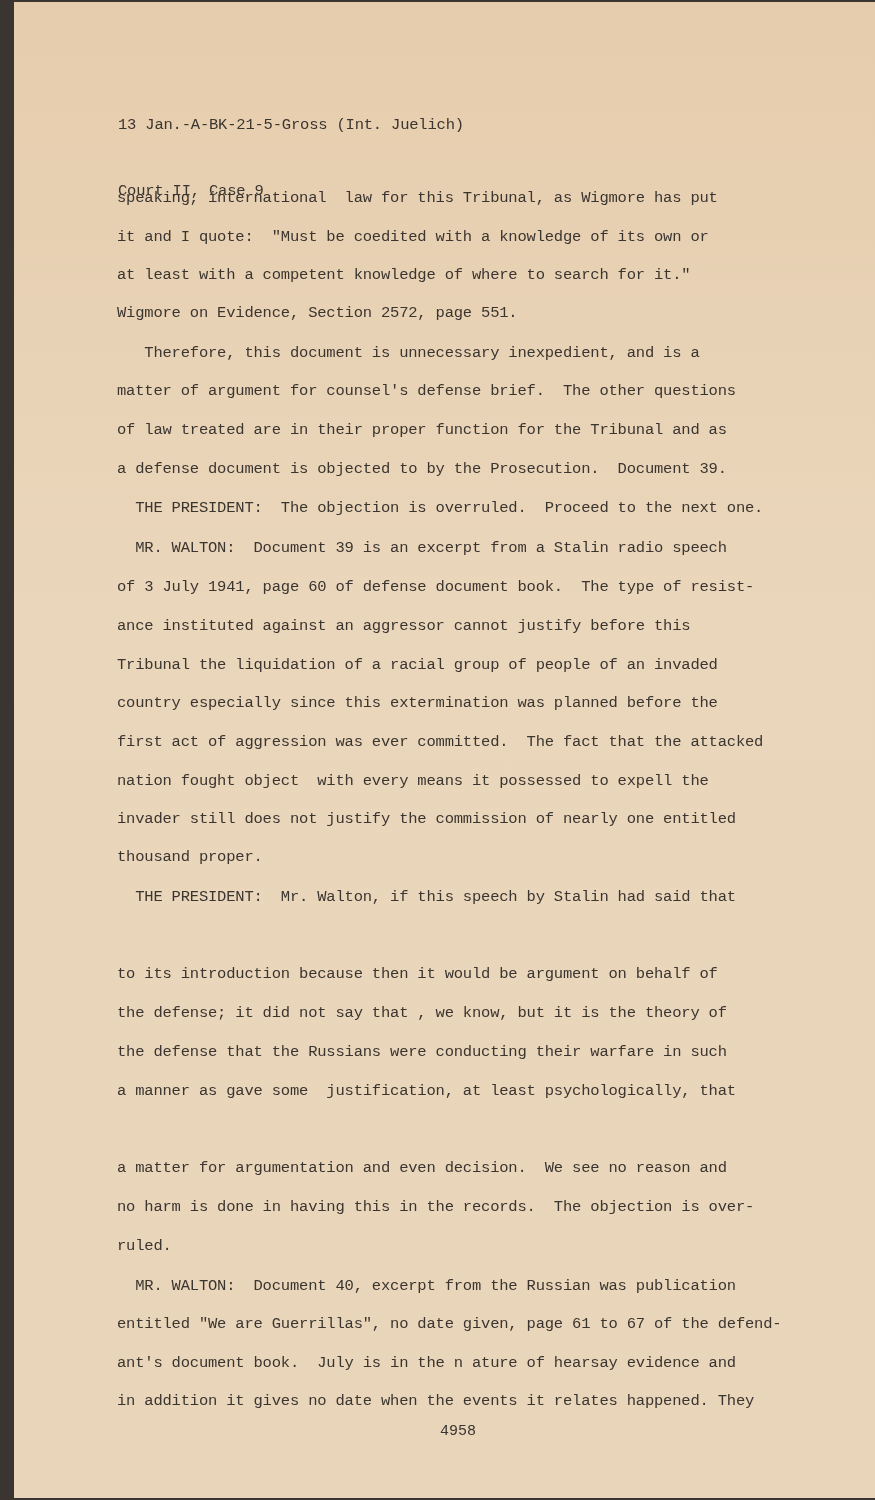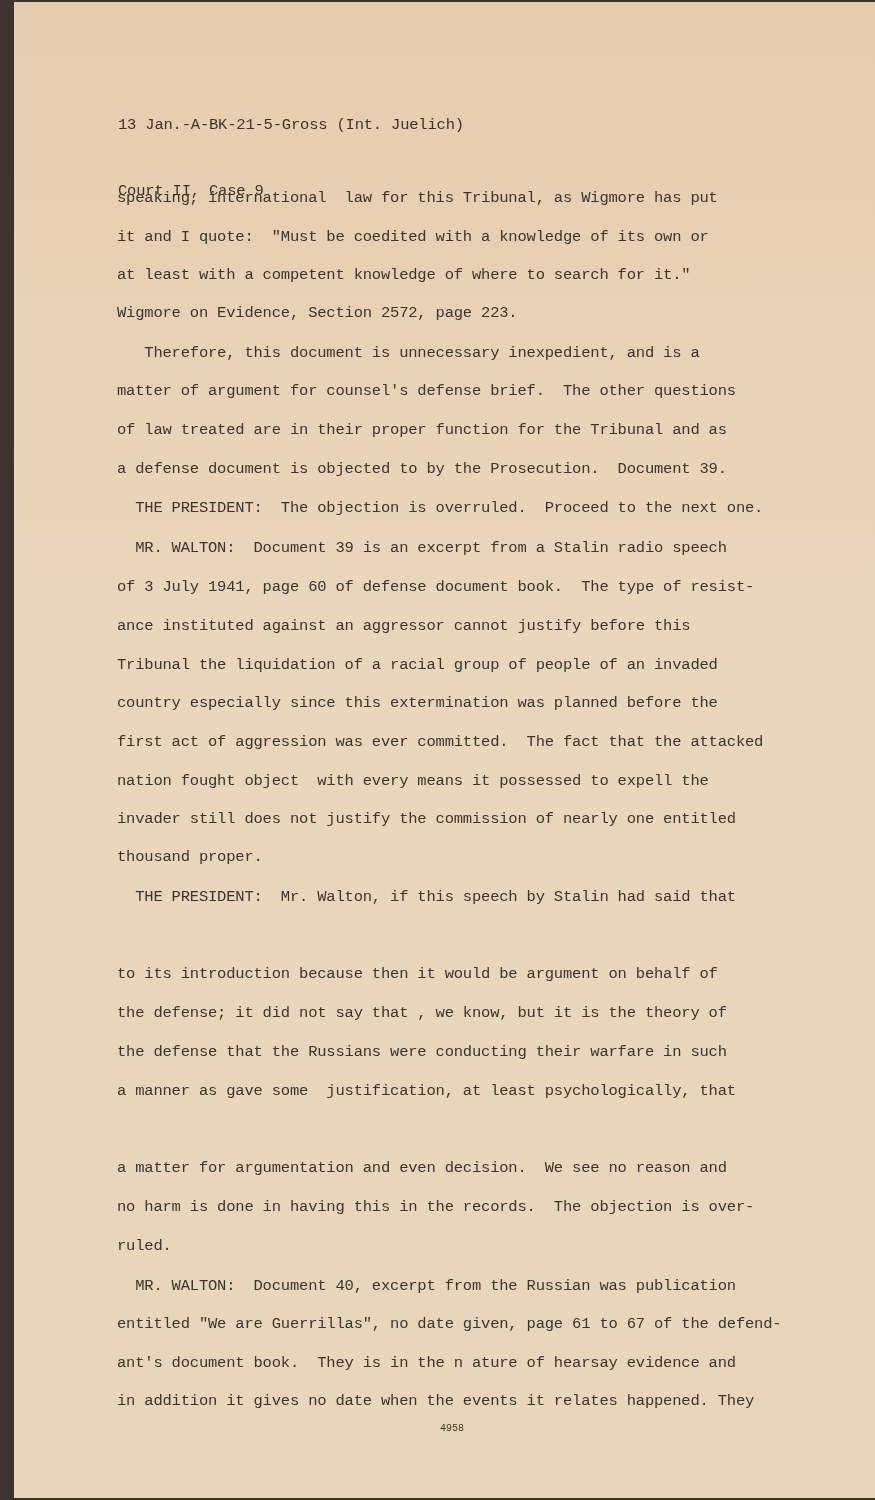--- a/index.html
+++ b/index.html
@@ -40,37 +40,37 @@
     .line {
       position: absolute;
       left: 103px;
       white-space: pre;
     }
     .page-number {
       position: absolute;
       left: 426px;
       top: 1421px;
       font-family: "Liberation Mono", "DejaVu Sans Mono", monospace;
-      font-size: 10px;
+      font-size: 15px;
       color: #3b3530;
     }
   </style>
 </head>
 <body>
 
 <div class="page">
   <div class="typed header">
     <div>13 Jan.-A-BK-21-5-Gross (Int. Juelich)</div>
     <div>Court II, Case 9</div>
   </div>
 
   <div class="typed line" style="top:187px">speaking, international  law for this Tribunal, as Wigmore has put</div>
   <div class="typed line" style="top:226px">it and I quote:  "Must be coedited with a knowledge of its own or</div>
   <div class="typed line" style="top:264px">at least with a competent knowledge of where to search for it."</div>
-  <div class="typed line" style="top:302px">Wigmore on Evidence, Section 2572, page 223.</div>
+  <div class="typed line" style="top:302px">Wigmore on Evidence, Section 2572, page 551.</div>
   <div class="typed line" style="top:342px">   Therefore, this document is unnecessary inexpedient, and is a</div>
   <div class="typed line" style="top:380px">matter of argument for counsel's defense brief.  The other questions</div>
   <div class="typed line" style="top:419px">of law treated are in their proper function for the Tribunal and as</div>
   <div class="typed line" style="top:458px">a defense document is objected to by the Prosecution.  Document 39.</div>
   <div class="typed line" style="top:497px">  THE PRESIDENT:  The objection is overruled.  Proceed to the next one.</div>
   <div class="typed line" style="top:537px">  MR. WALTON:  Document 39 is an excerpt from a Stalin radio speech</div>
   <div class="typed line" style="top:576px">of 3 July 1941, page 60 of defense document book.  The type of resist-</div>
   <div class="typed line" style="top:615px">ance instituted against an aggressor cannot justify before this</div>
   <div class="typed line" style="top:654px">Tribunal the liquidation of a racial group of people of an invaded</div>
   <div class="typed line" style="top:692px">country especially since this extermination was planned before the</div>
@@ -81,17 +81,17 @@
   <div class="typed line" style="top:886px">  THE PRESIDENT:  Mr. Walton, if this speech by Stalin had said that</div>
   <div class="typed line" style="top:963px">to its introduction because then it would be argument on behalf of</div>
   <div class="typed line" style="top:1002px">the defense; it did not say that , we know, but it is the theory of</div>
   <div class="typed line" style="top:1041px">the defense that the Russians were conducting their warfare in such</div>
   <div class="typed line" style="top:1080px">a manner as gave some  justification, at least psychologically, that</div>
   <div class="typed line" style="top:1157px">a matter for argumentation and even decision.  We see no reason and</div>
   <div class="typed line" style="top:1196px">no harm is done in having this in the records.  The objection is over-</div>
   <div class="typed line" style="top:1235px">ruled.</div>
   <div class="typed line" style="top:1275px">  MR. WALTON:  Document 40, excerpt from the Russian was publication</div>
   <div class="typed line" style="top:1313px">entitled "We are Guerrillas", no date given, page 61 to 67 of the defend-</div>
-  <div class="typed line" style="top:1352px">ant's document book.  They is in the n ature of hearsay evidence and</div>
+  <div class="typed line" style="top:1352px">ant's document book.  July is in the n ature of hearsay evidence and</div>
   <div class="typed line" style="top:1390px">in addition it gives no date when the events it relates happened. They</div>
 
   <div class="page-number">4958</div>
 </div>
 
 </body></html>

